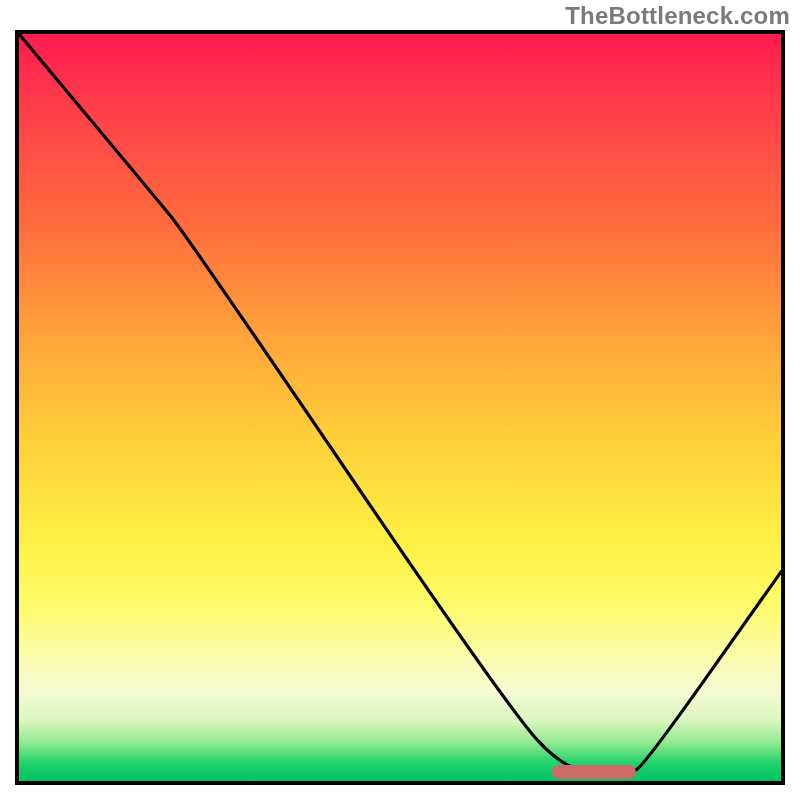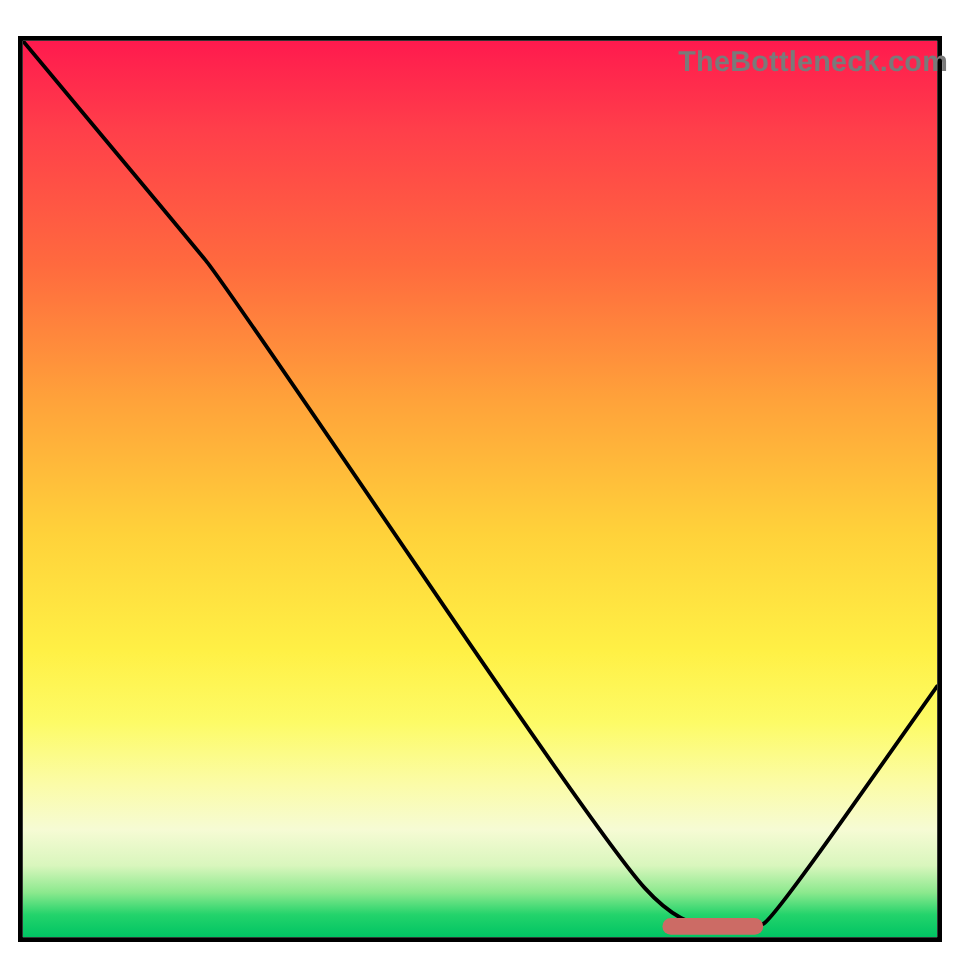--- a/index.html
+++ b/index.html
@@ -19,21 +19,20 @@
   .watermark {
     position: absolute;
     top: 2px;
     right: 10px;
     font-size: 24px;
     font-weight: bold;
     color: #7a7a7a;
     font-family: Arial, sans-serif;
     letter-spacing: 0.2px;
     z-index: 50;
-    margin-top: 36px;
   }
   .plot {
     position: absolute;
     left: 15px;
     top: 30px;
     width: 770px;
     height: 755px;
     border: 4px solid #000;
     box-sizing: border-box;
     overflow: hidden;

